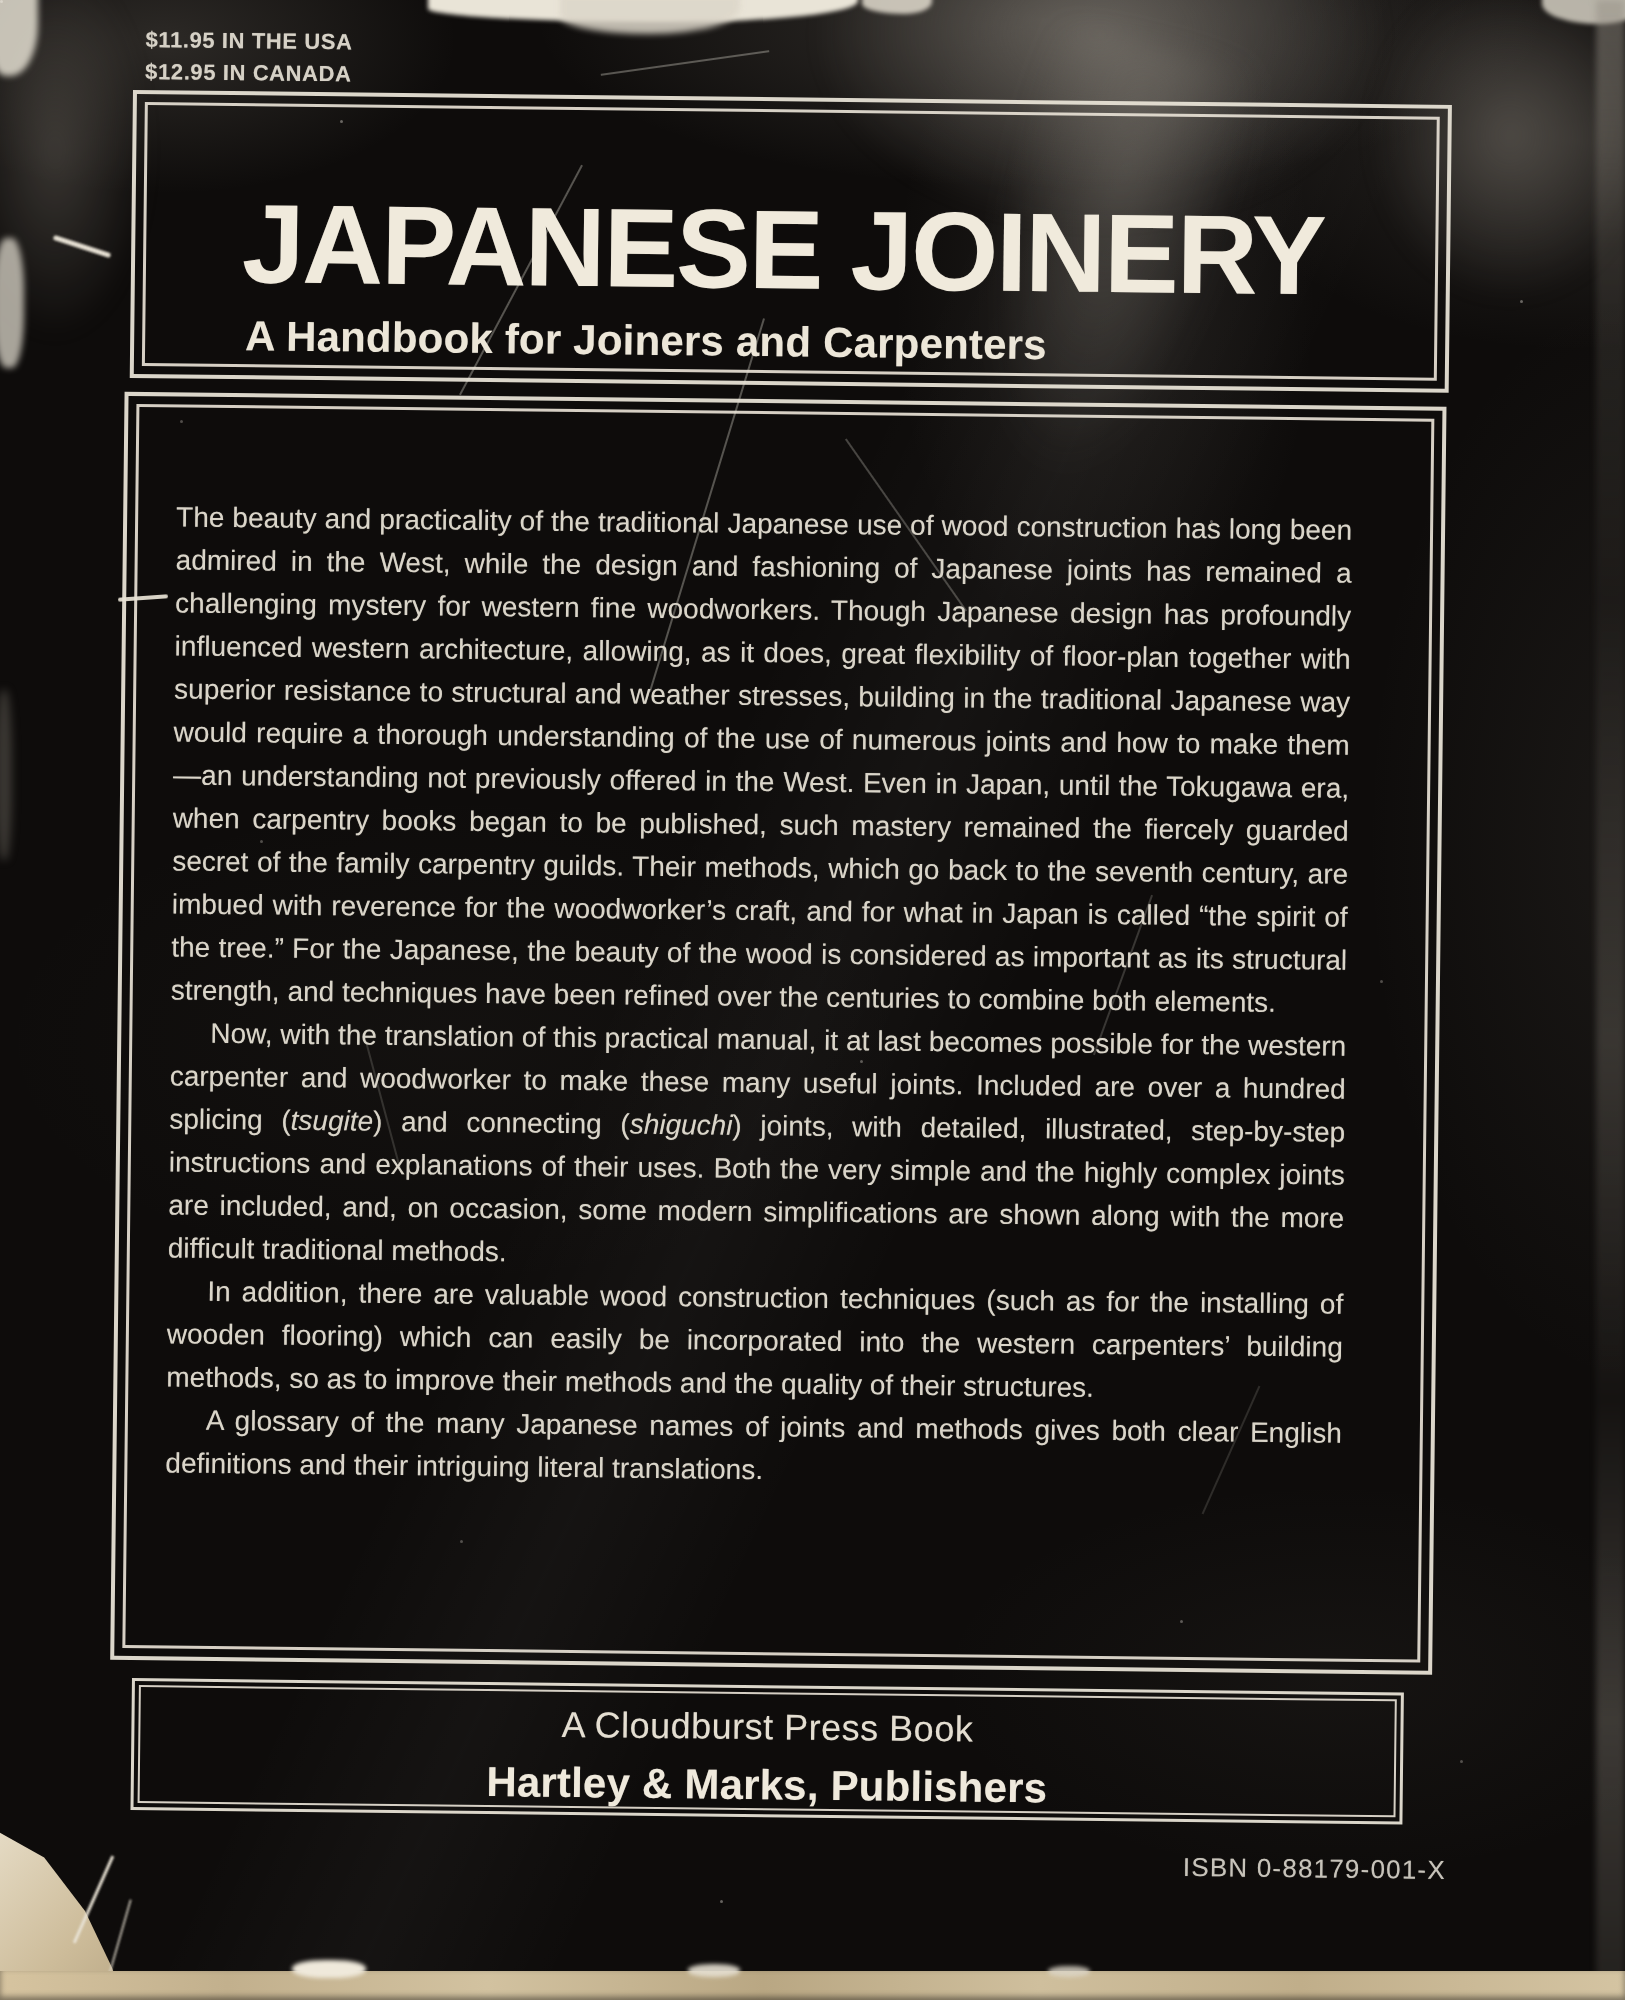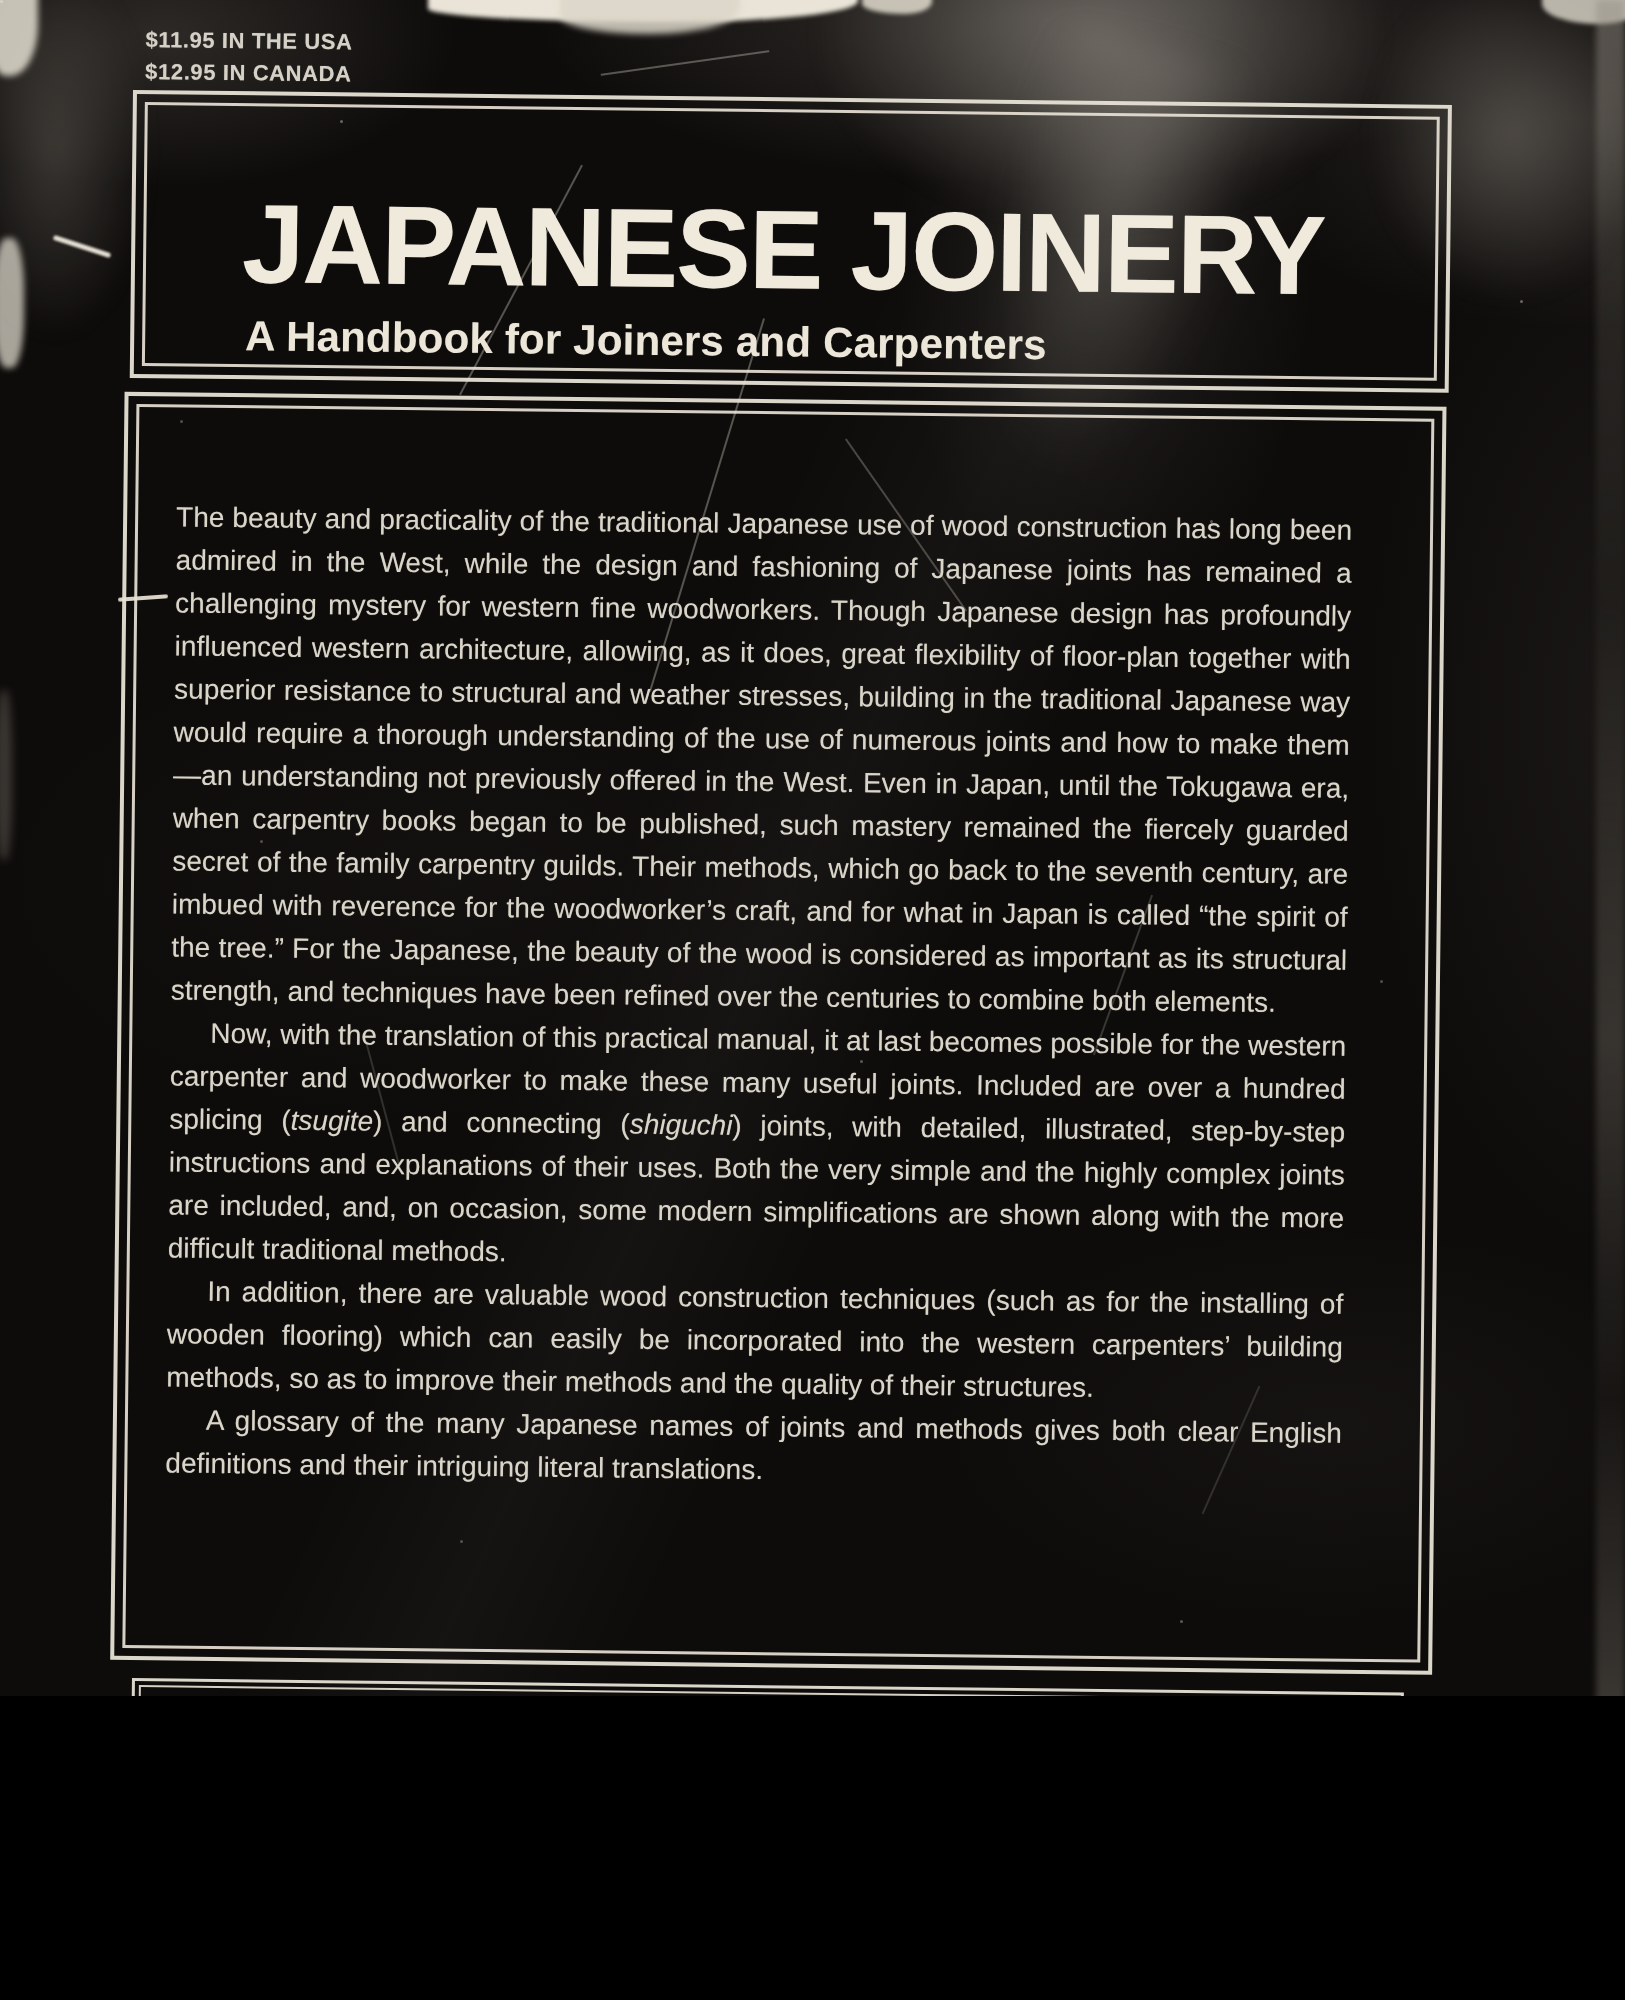--- a/index.html
+++ b/index.html
@@ -3,21 +3,21 @@
 <meta charset="utf-8">
 <style>
   :root{
     --ink: #e6e0d3;
     --ink-dim: #d7d2c6;
     --cover: #0e0c0b;
   }
   html,body{margin:0;padding:0;background:#000;}
   #page{
     position:relative;
-    width:1625px;height:1696px;
+    width:1625px;height:2000px;
     overflow:hidden;
     background-color:var(--cover);
     font-family:"Liberation Sans", sans-serif;
   }
   
   #cover-texture{
     position:absolute;inset:0;
     background-image:
       radial-gradient(ellipse 420px 220px at 10% 2%, rgba(165,158,146,0.20), transparent 70%),
       radial-gradient(ellipse 720px 240px at 64% 1%, rgba(175,168,156,0.22), transparent 70%),

